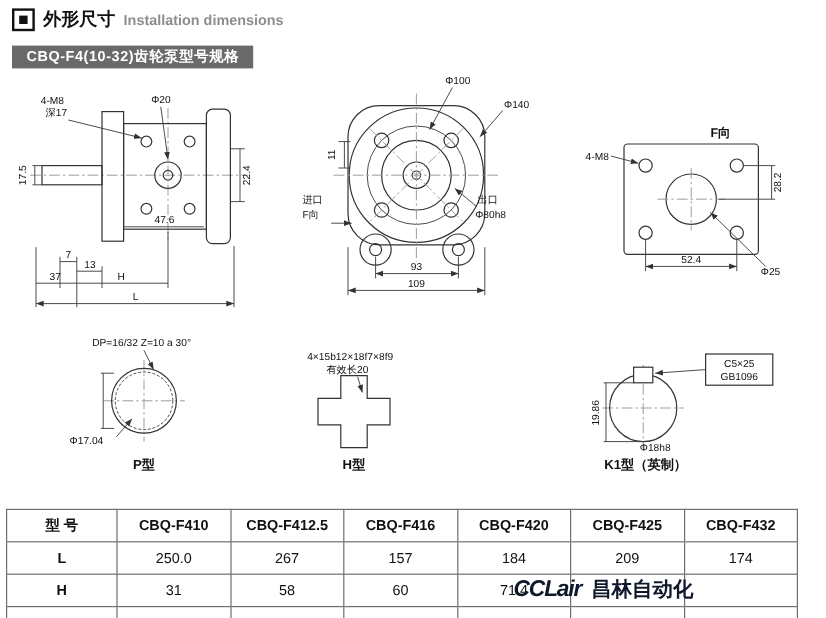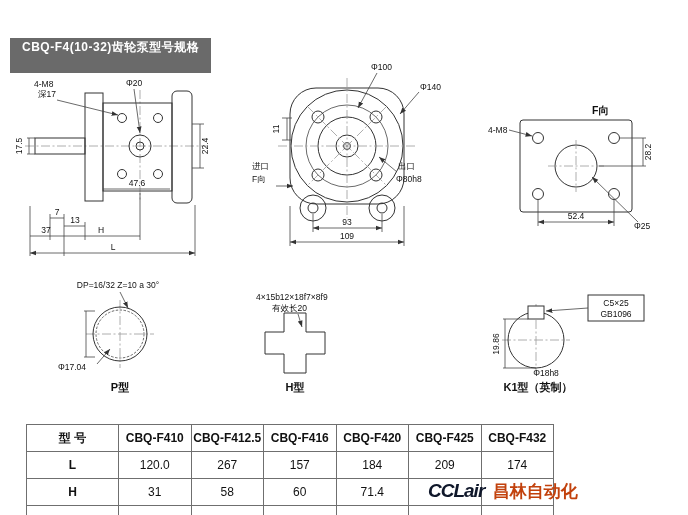--- a/index.html
+++ b/index.html
@@ -5,48 +5,55 @@
   html,body{margin:0;padding:0;background:#fff;}
   .page{position:relative;width:688px;height:515px;background:#fff;overflow:hidden;
         font-family:"Liberation Sans","DejaVu Sans",sans-serif;color:#111;}
   
   .hdr{position:absolute;left:10px;top:7px;display:flex;align-items:center;gap:7px;}
   .sq-icon{width:15px;height:15px;border:2px solid #111;display:flex;align-items:center;justify-content:center;}
   .sq-icon i{display:block;width:7px;height:7px;background:#111;}
   .hdr .cn{font-size:15px;font-weight:bold;color:#111;}
   .hdr .en{font-size:12px;font-weight:bold;color:#8d8d8d;}
   
-  .banner{position:absolute;left:10px;top:38px;height:35px;line-height:19px;padding:0 12px;
+  .banner{position:absolute;left:10px;top:38px;height:19px;line-height:19px;padding:0 12px;
           background:#6a6a6a;color:#fff;font-size:12px;font-weight:bold;letter-spacing:.5px;}
   
   svg{position:absolute;left:0;top:56px;}
   svg text{font-family:"Liberation Sans","DejaVu Sans",sans-serif;fill:#111;font-size:8.5px;}
   svg text.cap{font-size:11px;font-weight:bold;}
   svg text.big{font-size:10.5px;font-weight:bold;}
   .ln{stroke:#333;stroke-width:1;fill:none;}
   .thin{stroke:#444;stroke-width:.8;fill:none;}
   .cl{stroke:#999;stroke-width:.8;fill:none;stroke-dasharray:9 2.5 2 2.5;}
   
-  table.spec{position:absolute;left:26px;top:424px;width:528px;border-collapse:collapse;table-layout:fixed;}
+  table.spec{position:absolute;left:5px;top:424px;width:660px;border-collapse:collapse;table-layout:fixed;}
   table.spec th,table.spec td{border:1px solid #6f6f6f;height:26px;font-size:12px;text-align:center;
         padding:0;font-family:"Liberation Sans","DejaVu Sans",sans-serif;}
   table.spec th{font-weight:bold;}
   table.spec td.rowlab{font-weight:bold;}
   table.spec col.c0{width:92px;}
   table.spec tr.cut td{height:10px;border-bottom:none;}
   
   .wm{position:absolute;left:428px;top:480px;z-index:5;font-weight:bold;white-space:nowrap;}
   .wm .logo{font-size:19px;color:#0f172a;letter-spacing:-1px;font-style:italic;}
-  .wm .txt{font-size:17px;color:#c2410c;margin-left:4px;}
+  .wm .txt{font-size:17px;color:#0f172a;margin-left:4px;}
 </style>
 </head>
 <body>
 
 <div class="page">
 
+  <div class="hdr">
+    <span class="sq-icon">
+        <i></i>
+      </span>
+    <span class="cn">外形尺寸</span>
+    <span class="en">Installation dimensions</span>
+  </div>
 
   <div class="banner">CBQ-F4(10-32)齿轮泵型号规格</div>
 
   <svg width="688" height="364" viewBox="0 0 688 364">
     <defs>
       <pattern id="hatch" width="5" height="5" patternUnits="userSpaceOnUse" patternTransform="rotate(45)">
         <line x1="0" y1="0" x2="0" y2="5" stroke="#8a8a8a" stroke-width="0.8"></line>
       </pattern>
       <marker id="arrE" markerWidth="9" markerHeight="8" refX="8" refY="4" orient="auto">
         <path d="M0,1 L8,4 L0,7 z" fill="#333"></path>
@@ -207,21 +214,21 @@
       <th>型 号</th>
       <th>CBQ-F410</th>
       <th>CBQ-F412.5</th>
       <th>CBQ-F416</th>
       <th>CBQ-F420</th>
       <th>CBQ-F425</th>
       <th>CBQ-F432</th>
     </tr>
     <tr>
       <td class="rowlab">L</td>
-      <td>120.0</td>
+      <td>250.0</td>
       <td>267</td>
       <td>157</td>
       <td>184</td>
       <td>209</td>
       <td>174</td>
     </tr>
     <tr>
       <td class="rowlab">H</td>
       <td>31</td>
       <td>58</td>

